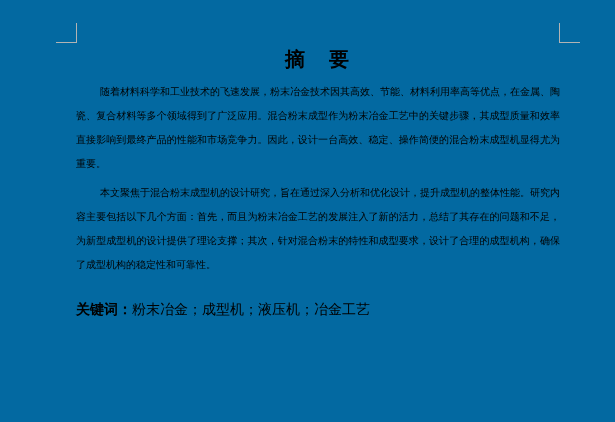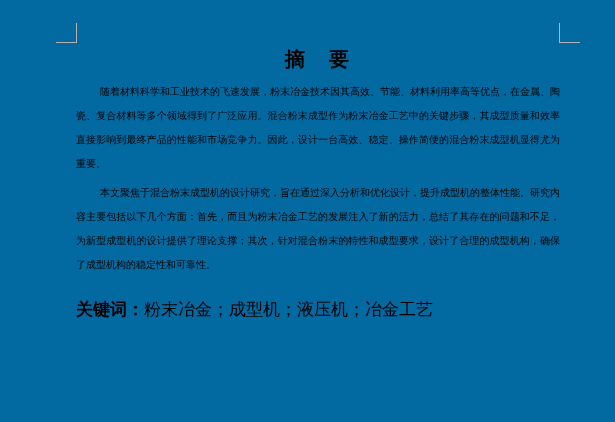--- a/index.html
+++ b/index.html
@@ -37,21 +37,21 @@
   .para {
     font-size: 10px;
     line-height: 24px;
     text-align: justify;
     text-indent: 24px;
     font-family: Liberation Mono, monospace;
   }
   .para + .para { margin-top: 5px; }
   .keywords-line {
     margin-top: 22px;
-    font-size: 17px;
+    font-size: 14px;
     line-height: 20px;
   }
   .keywords-label { font-weight: bold; }
 </style>
 </head>
 <body>
 
 <div class="page">
 
   <div class="crop crop-tl-v"></div>

